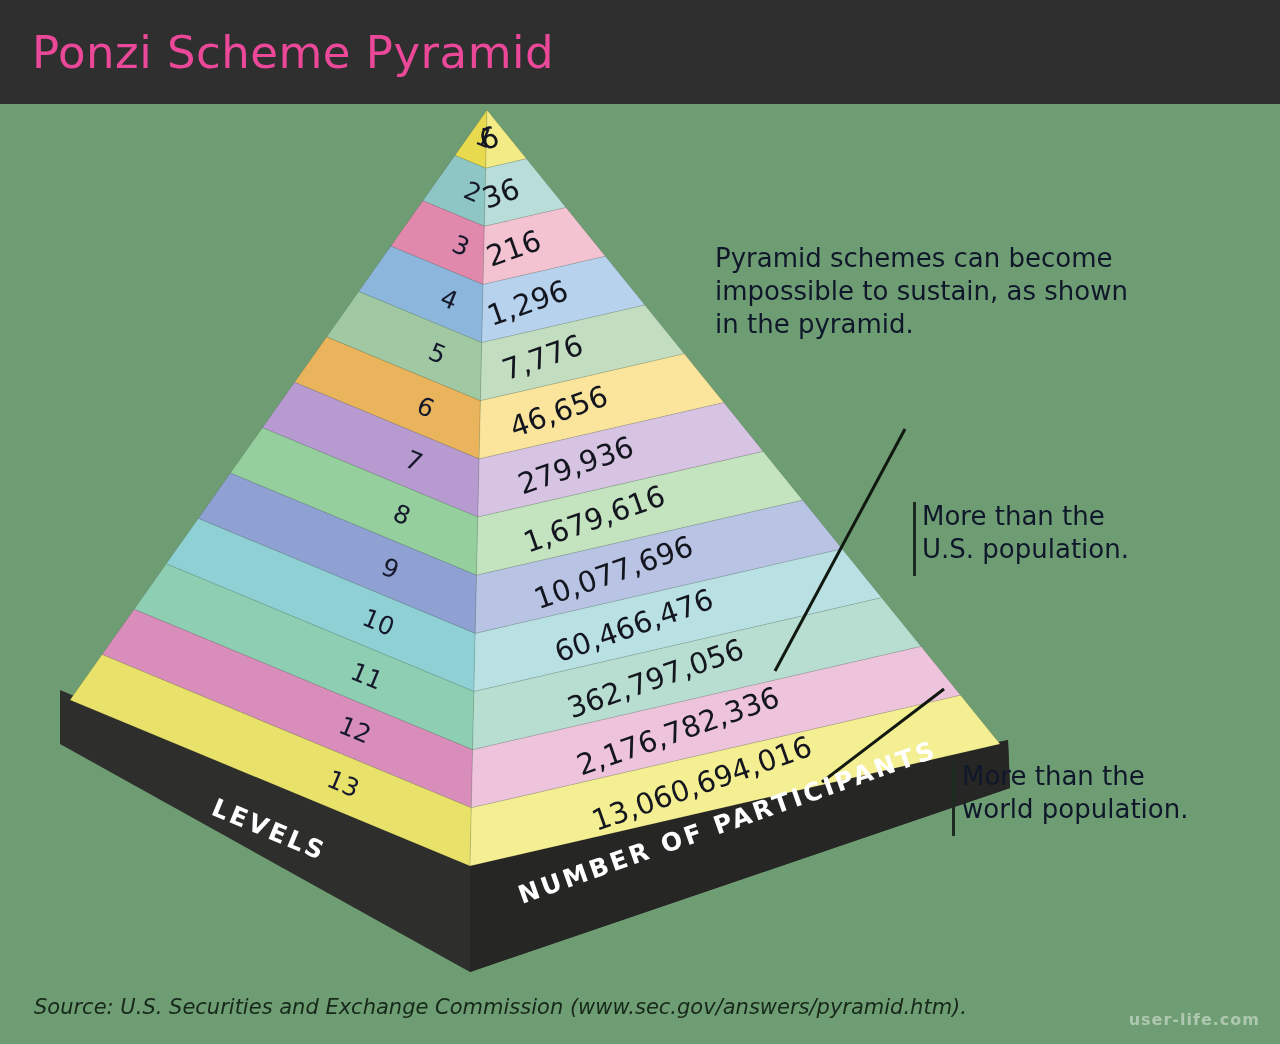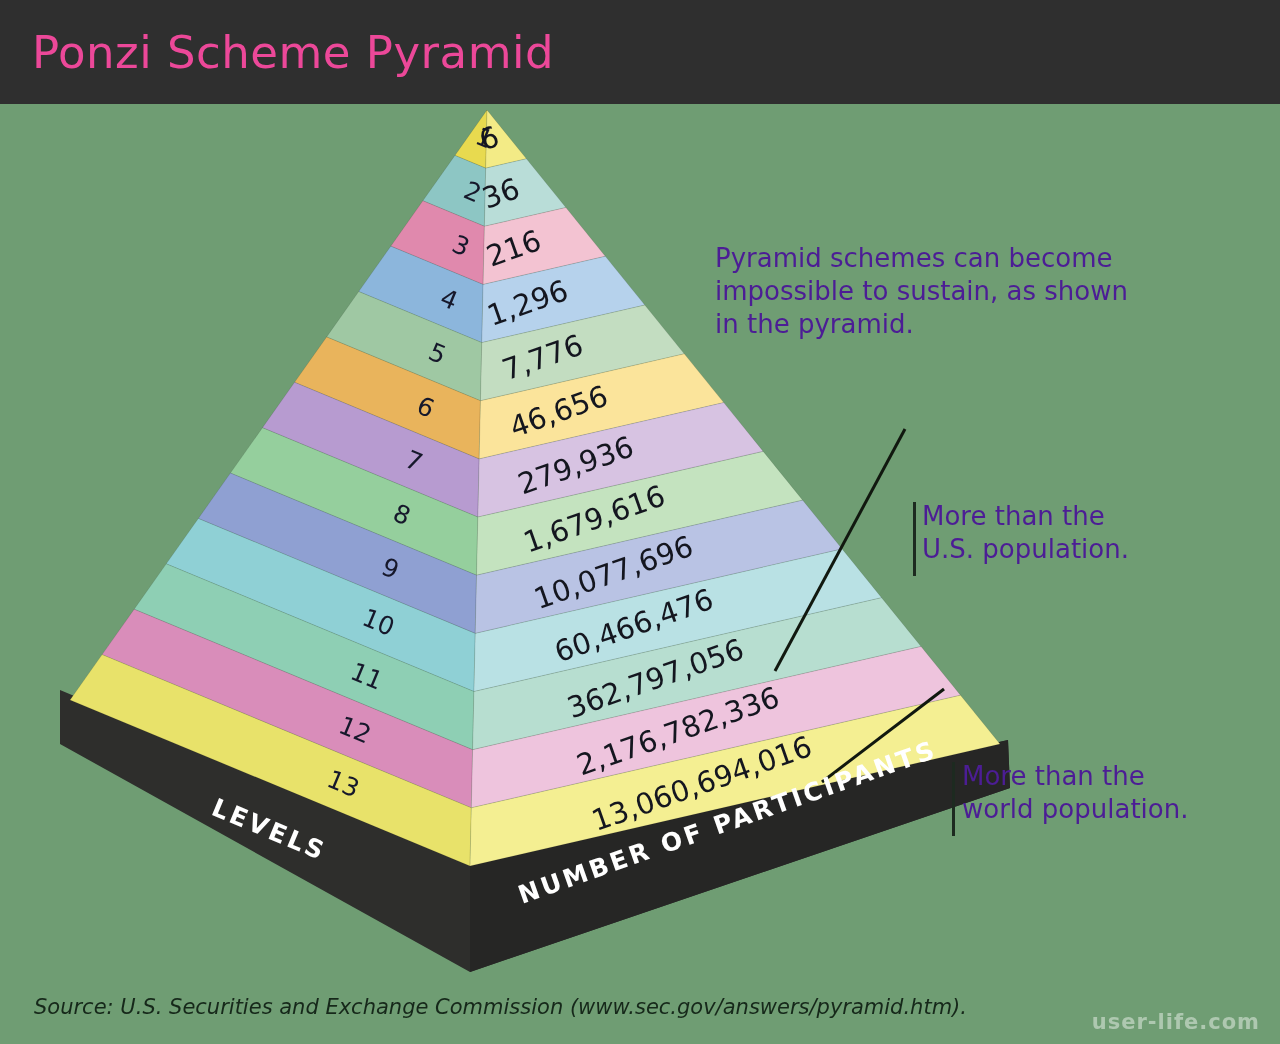--- a/index.html
+++ b/index.html
@@ -27,21 +27,21 @@
   
   .plate{
     position:absolute;left:0;top:104px;width:1280px;height:940px;
     background:#6f9d73;
   }
   svg.pyr{position:absolute;left:0;top:0;width:1280px;height:940px;}
 
   
   .note{
     position:absolute;
-    color:#4c1d95;
+    color:#0f172a;
     font-family:"DejaVu Sans", sans-serif;
     font-size:26px;line-height:33px;
     white-space:pre-line;
   }
   .note-intro{left:715px;top:138px;width:500px;}
   .note-us{left:922px;top:396px;width:300px;}
   .note-world{left:962px;top:656px;width:290px;}
 
   .bracket{
     position:absolute;width:3px;background:#1d2a20;
@@ -53,21 +53,21 @@
   .source{
     position:absolute;left:34px;top:995px;
     color:#16281a;
     font-family:"DejaVu Sans", sans-serif;
     font-size:21px;white-space:nowrap;font-style:italic;
   }
   .watermark{
     position:absolute;right:20px;top:1010px;
     color:rgba(226,235,226,.55);
     font-family:"DejaVu Sans", sans-serif;
-    font-size:21px;letter-spacing:1px;font-weight:bold;
+    font-size:16px;letter-spacing:1px;font-weight:bold;
     white-space:nowrap;
   }
 
   
   .lvlnum{
     font-family:"DejaVu Sans", sans-serif;
     font-size:25px;fill:#16182b;font-weight:500;
   }
   .partnum{
     font-family:"DejaVu Sans", sans-serif;

